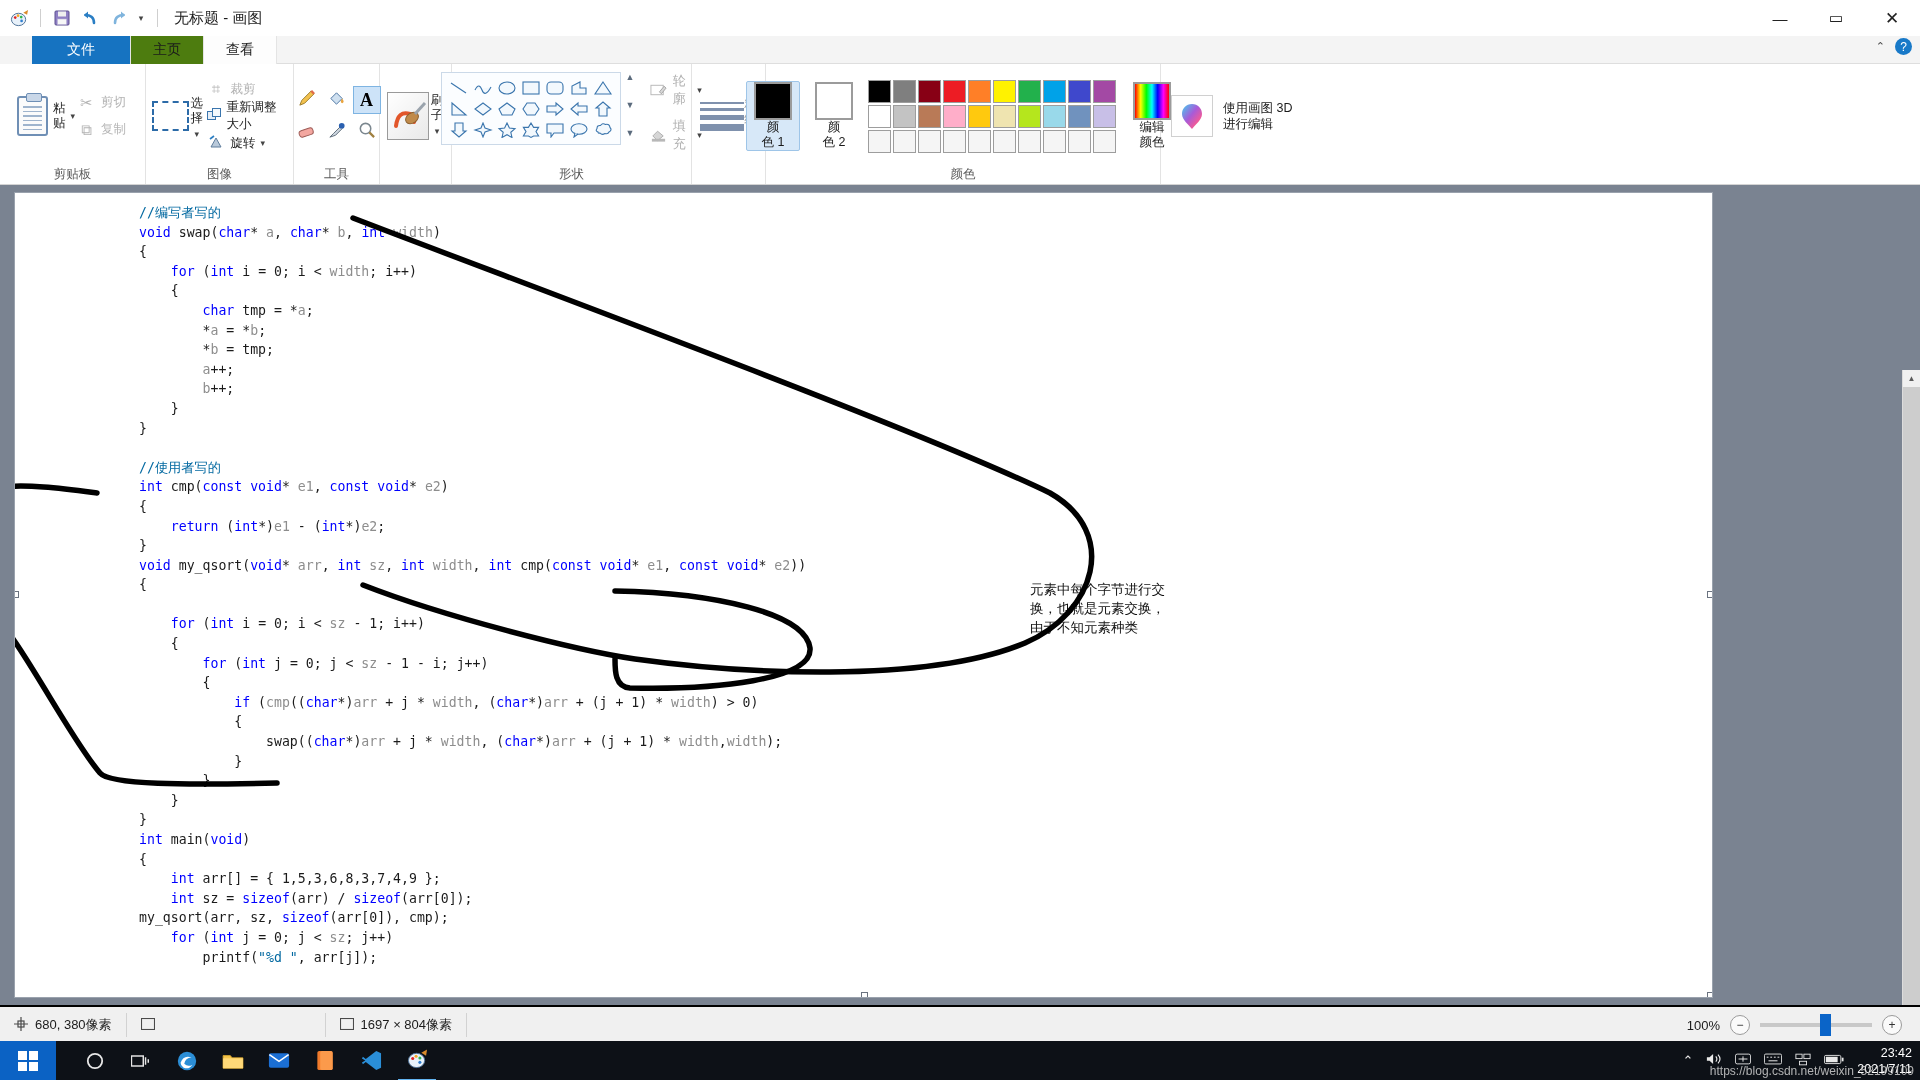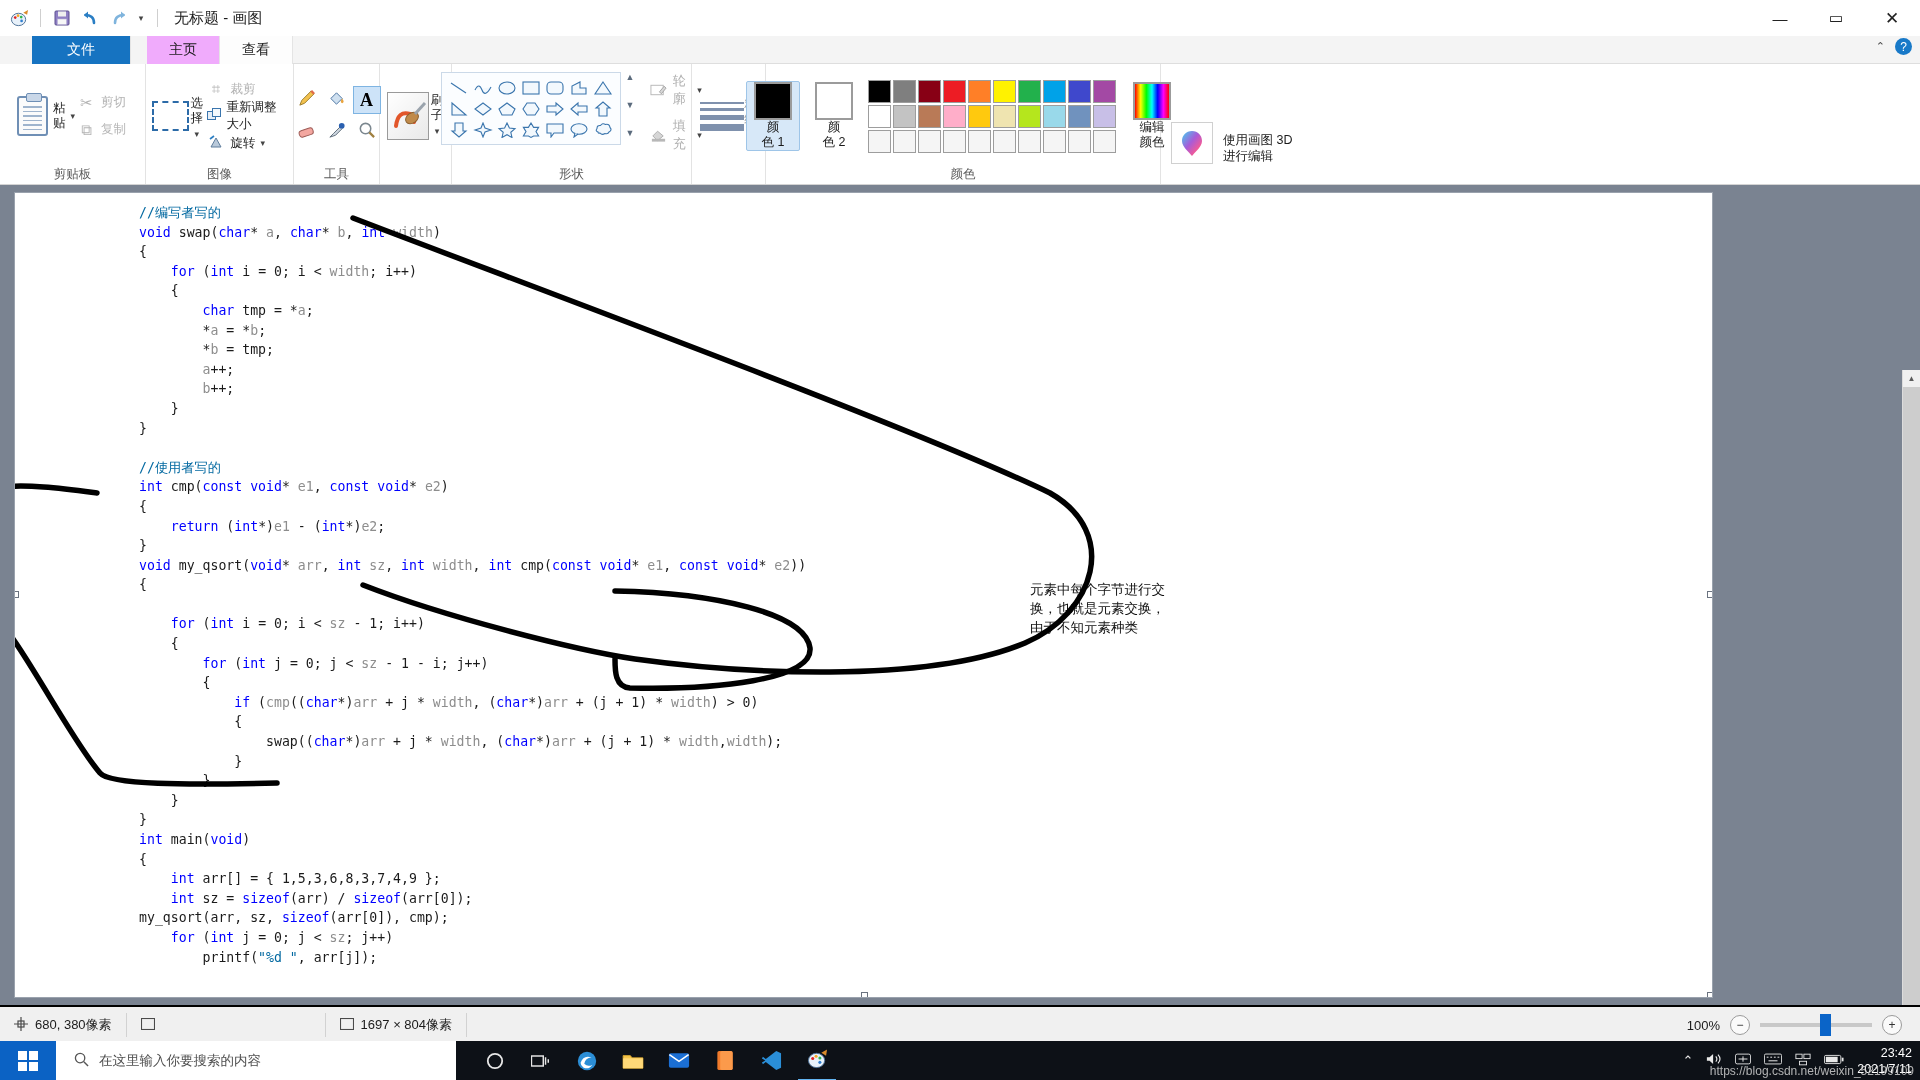--- a/index.html
+++ b/index.html
@@ -58,21 +58,21 @@
     height: 28px; padding: 0 22px;
     display: flex; align-items: center; justify-content: center;
     font-size: 14px; color: #1b1b1b;
     background: #fdfdfd;
     border-right: 1px solid #e4e4e4;
   }
   .tab.file {
     background: #1673c1; color: #ffffff;
     min-width: 62px; padding: 0 18px;
   }
-  .tab.active { background: #f0abfc; margin-left: 16px; }
+  .tab.active { background: #4d7c0f; }
   .tab-rest { flex: 1; height: 27px; background: #f4f4f4; border-bottom: 1px solid #dedede;}
   .help-zone {
     position:absolute; right: 8px; top: 38px;
     display: flex; align-items: center; gap: 10px;
   }
   .chev { font-size: 11px; color: #4a4a4a; }
   .help-circle {
     width: 17px; height: 17px; border-radius: 50%;
     background: #1879c8; color: #fff; font-size: 12px;
     display:flex; align-items:center; justify-content:center;
@@ -624,21 +624,21 @@
           </div>
         <div class="editcolor">
           <div class="rainbow"></div>
           <div class="cb-cap">编辑<br>颜色</div>
         </div>
       </div>
       <div class="rgroup-label">颜色</div>
     </div>
 
     <div class="rgroup" style="width:150px;border-right:none;">
-      <div class="rgroup-body" style="gap:10px;align-items:flex-end;">
+      <div class="rgroup-body" style="gap:10px;">
         <div class="paint3d-ico">
           <svg width="30" height="30" viewBox="0 0 30 30">
             <defs>
                 <linearGradient id="p3g" x1="0" y1="0" x2="1" y2="1">
               <stop offset="0%" stop-color="#3fd0f0"></stop>
                   <stop offset="45%" stop-color="#a85bd8"></stop>
               <stop offset="75%" stop-color="#ef5a9a"></stop>
                   <stop offset="100%" stop-color="#f5c518"></stop>
             </linearGradient>
               </defs>
@@ -723,29 +723,20 @@
 
   <div class="taskbar">
     <div class="start">
       <div class="win-logo">
           <i></i>
           <i></i>
           <i></i>
           <i></i>
         </div>
     </div>
-    <div class="search-box">
-      <span>
-        <svg width="15" height="15" viewBox="0 0 16 16">
-            <circle cx="6.5" cy="6.5" r="5" fill="none" stroke="#555" stroke-width="1.4"></circle>
-            <path d="M10.5 10.5 L15 15" stroke="#555" stroke-width="1.5"></path>
-          </svg>
-      </span>
-      <span>在这里输入你要搜索的内容</span>
-    </div>
     <div class="tb-icons">
       <div class="tb-ico">
         <svg width="18" height="18" viewBox="0 0 20 20">
             <circle cx="10" cy="10" r="8" fill="none" stroke="#e7e7e7" stroke-width="2"></circle>
           </svg>
       </div>
       <div class="tb-ico">
         <svg width="20" height="16" viewBox="0 0 22 16">
             <rect x="0.5" y="2.5" width="13" height="11" fill="none" stroke="#e7e7e7" stroke-width="1.6"></rect>
             <path d="M16 4 L16 12 M19 6 L19 10" stroke="#e7e7e7" stroke-width="1.6"></path>

